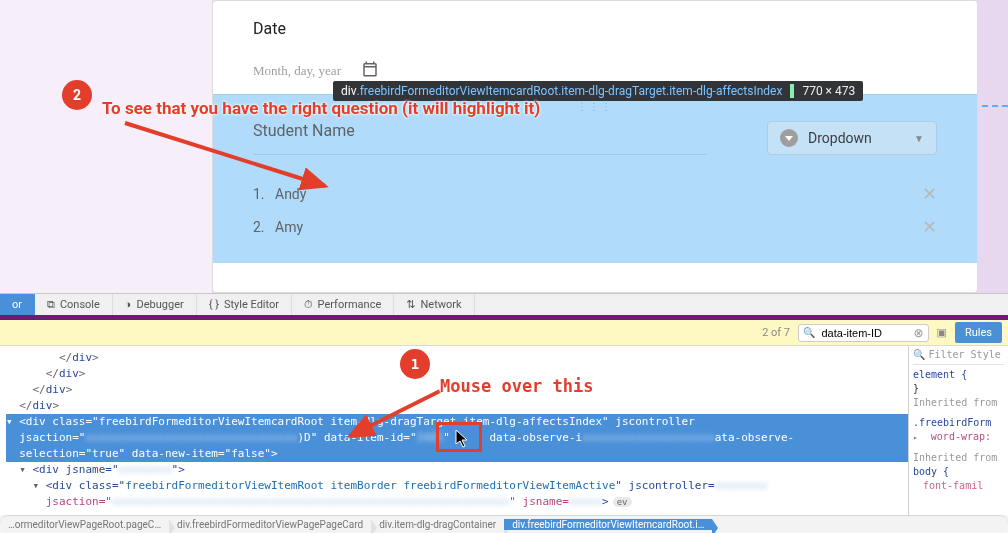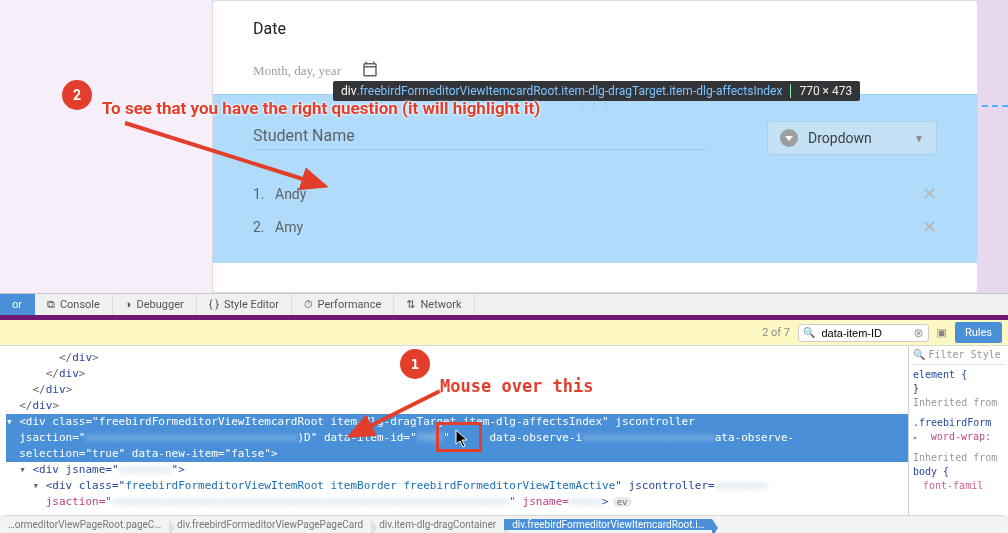--- a/index.html
+++ b/index.html
@@ -9,24 +9,24 @@
   .viewport{position:relative;height:293px;background:#e8d8ef;overflow:hidden;}
   .viewport::before{content:"";position:absolute;left:0;right:0;top:105px;border-top:2px dashed #53b1ff;}
   .left-edge{position:absolute;left:0;top:0;bottom:0;width:212px;background:#f6eef9;}
   .form-card{position:absolute;left:212px;top:0;right:30px;bottom:0;background:#fff;border:1px solid #dadce0;border-radius:4px;overflow:hidden;}
   .q-date{padding:18px 40px 12px;}
   .q-title{font-size:16px;color:#202124;margin:0 0 22px;}
   .date-row{display:flex;align-items:center;gap:20px;color:#9e9e9e;font-size:13px;font-family:Liberation Serif, serif;}
   .cal-icn svg{width:18px;height:18px;fill:#5f6368;}
   .sel-tooltip{position:absolute;left:333px;top:81px;display:flex;align-items:center;background:#333438;color:#fff;font-size:12px;border-radius:2px;padding:3px 8px;z-index:3;}
   .sel-tooltip .cls{color:#7dc3ff;}
-  .sel-tooltip .dim{border-left:1px solid #86efac;margin-left:8px;padding-left:8px;color:#eee;}
+  .sel-tooltip .dim{border-left:4px solid #86efac;margin-left:8px;padding-left:8px;color:#eee;}
   .q-student{position:relative;background:#b1dbfa;padding:26px 40px 20px;border-top:1px solid #9fcdee;}
   .drag-dots{position:absolute;top:6px;left:0;right:0;text-align:center;color:#8fb8d6;font-size:10px;letter-spacing:2px;user-select:none;}
-  .student-head{display:flex;align-items:center;justify-content:space-between;margin-bottom:22px;}
+  .student-head{display:flex;justify-content:space-between;margin-bottom:22px;}
   .student-title{font-size:16px;color:#5f6368;flex:1;border-bottom:1px solid #a0c7e4;padding-bottom:4px;margin-right:60px;}
   .type-select{display:flex;align-items:center;gap:10px;background:#c4e1f6;border:1px solid #a9cee9;border-radius:4px;padding:7px 12px;min-width:170px;}
   .type-select .dd-icn{width:18px;height:18px;border-radius:50%;background:#9e9e9e;position:relative;}
   .type-select .dd-icn::after{content:"";position:absolute;left:5px;top:7px;border-left:4px solid transparent;border-right:4px solid transparent;border-top:5px solid #fff;}
   .type-select .lbl{color:#3c4043;font-size:14px;flex:1;}
   .type-select .chev{color:#8a8a8a;font-size:10px;}
   .opt{display:flex;align-items:center;font-size:14px;color:#5f6368;padding:6px 0;}
   .opt .num{width:22px;}
   .opt .name{flex:0 0 240px;}
   .opt .del{margin-left:auto;color:#b9b9b9;font-size:18px;cursor:pointer;}

